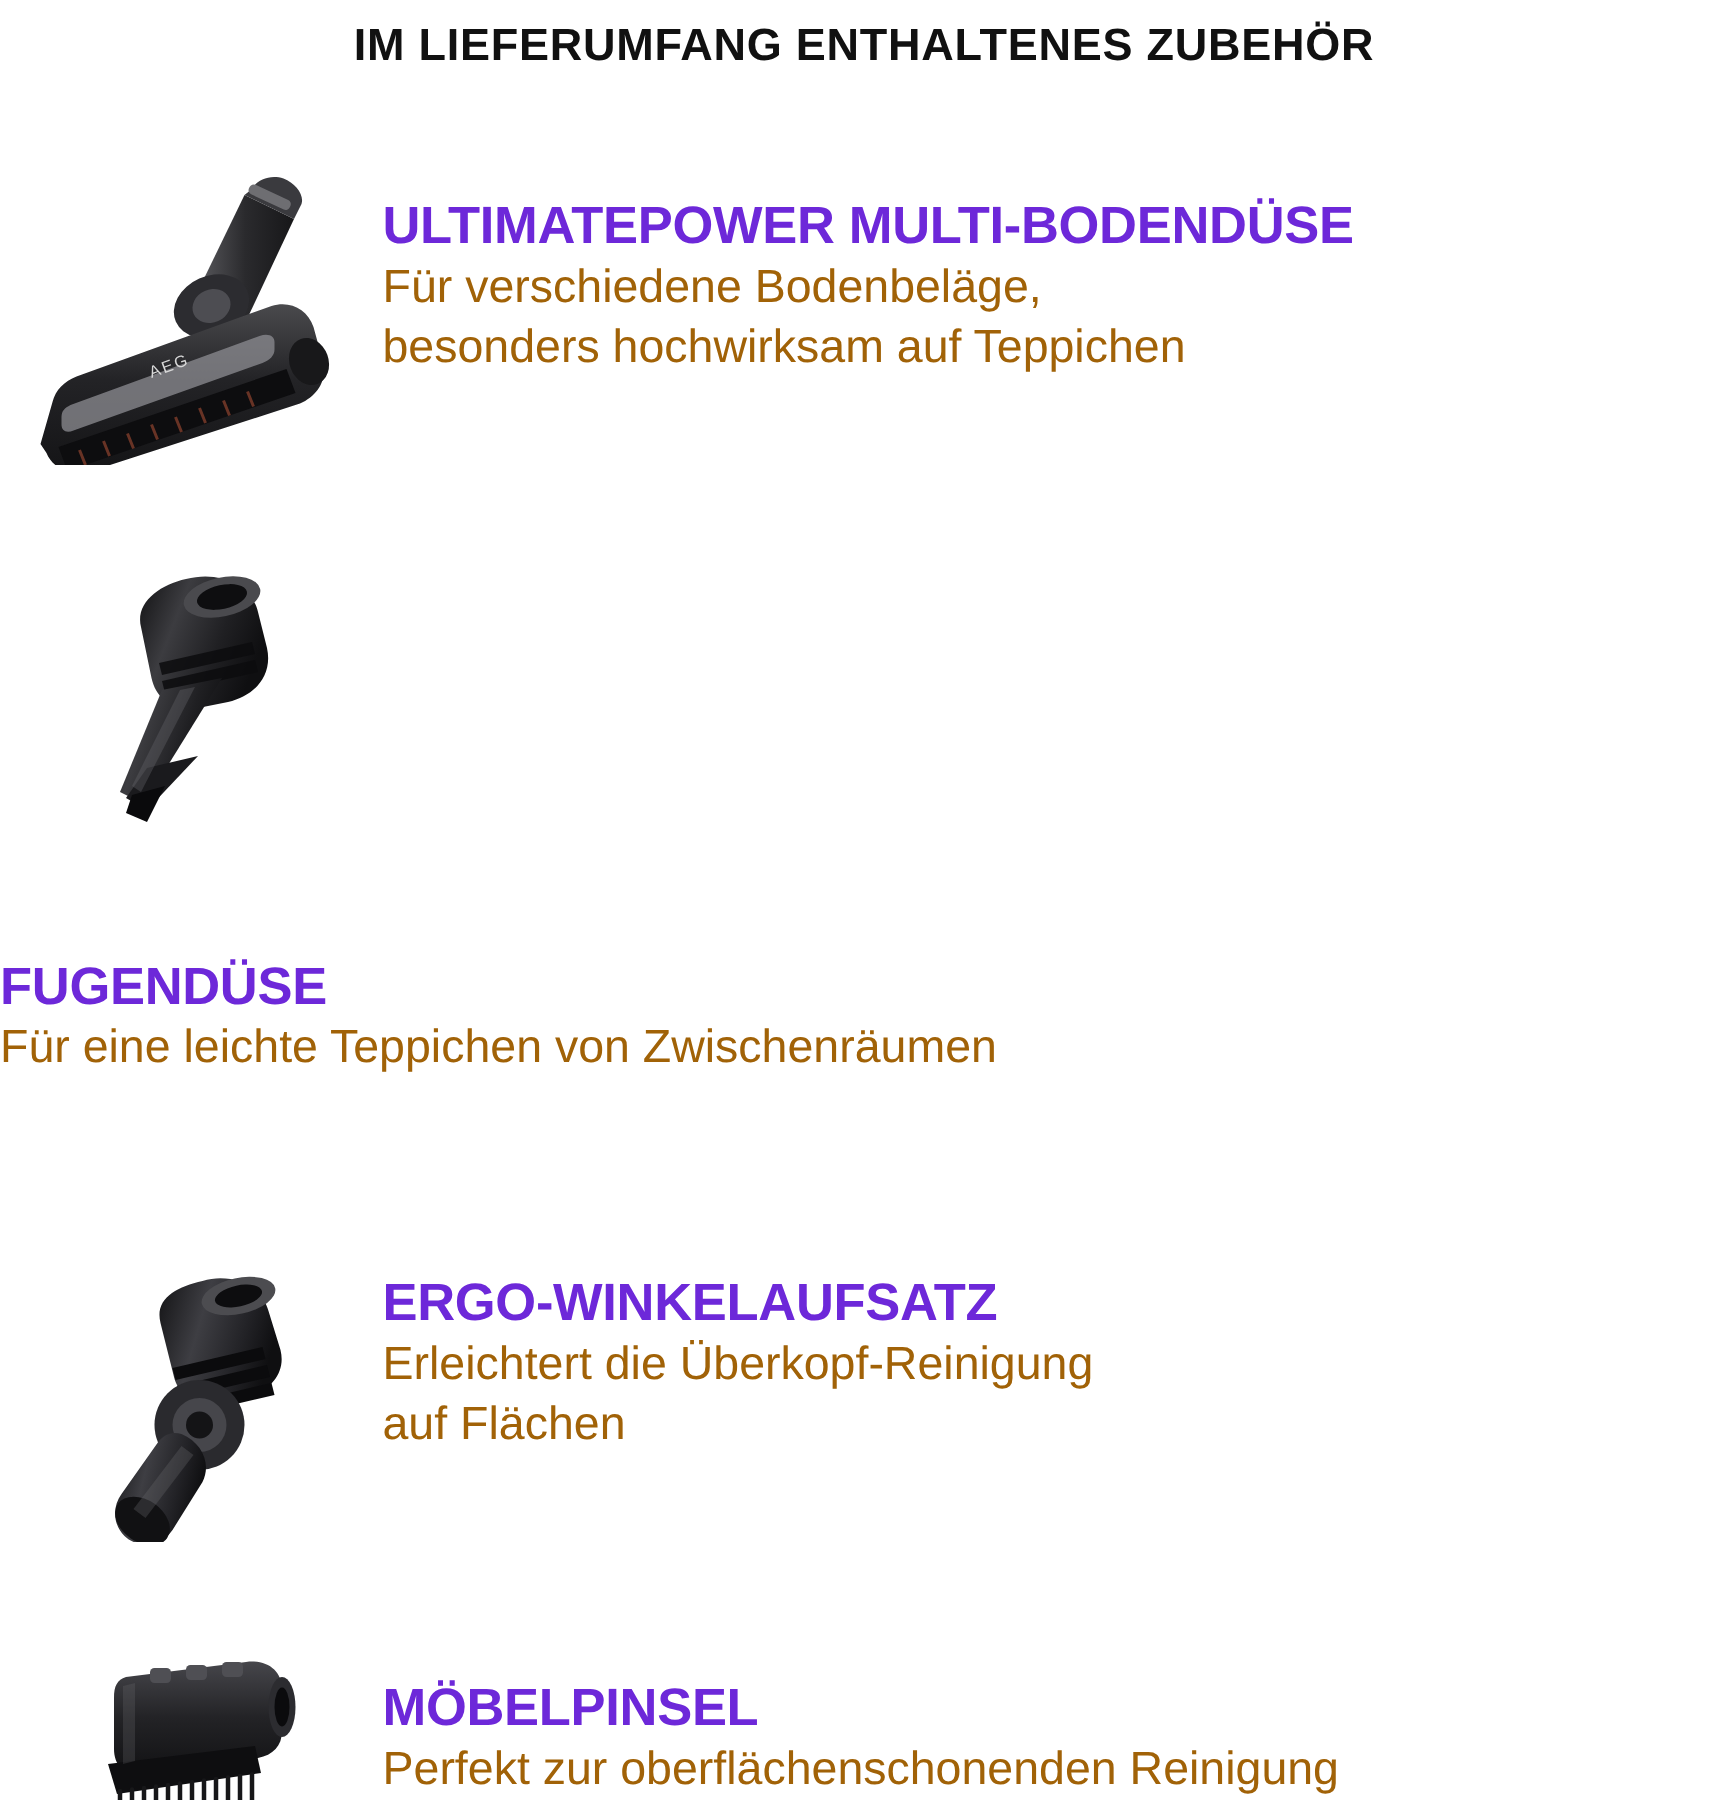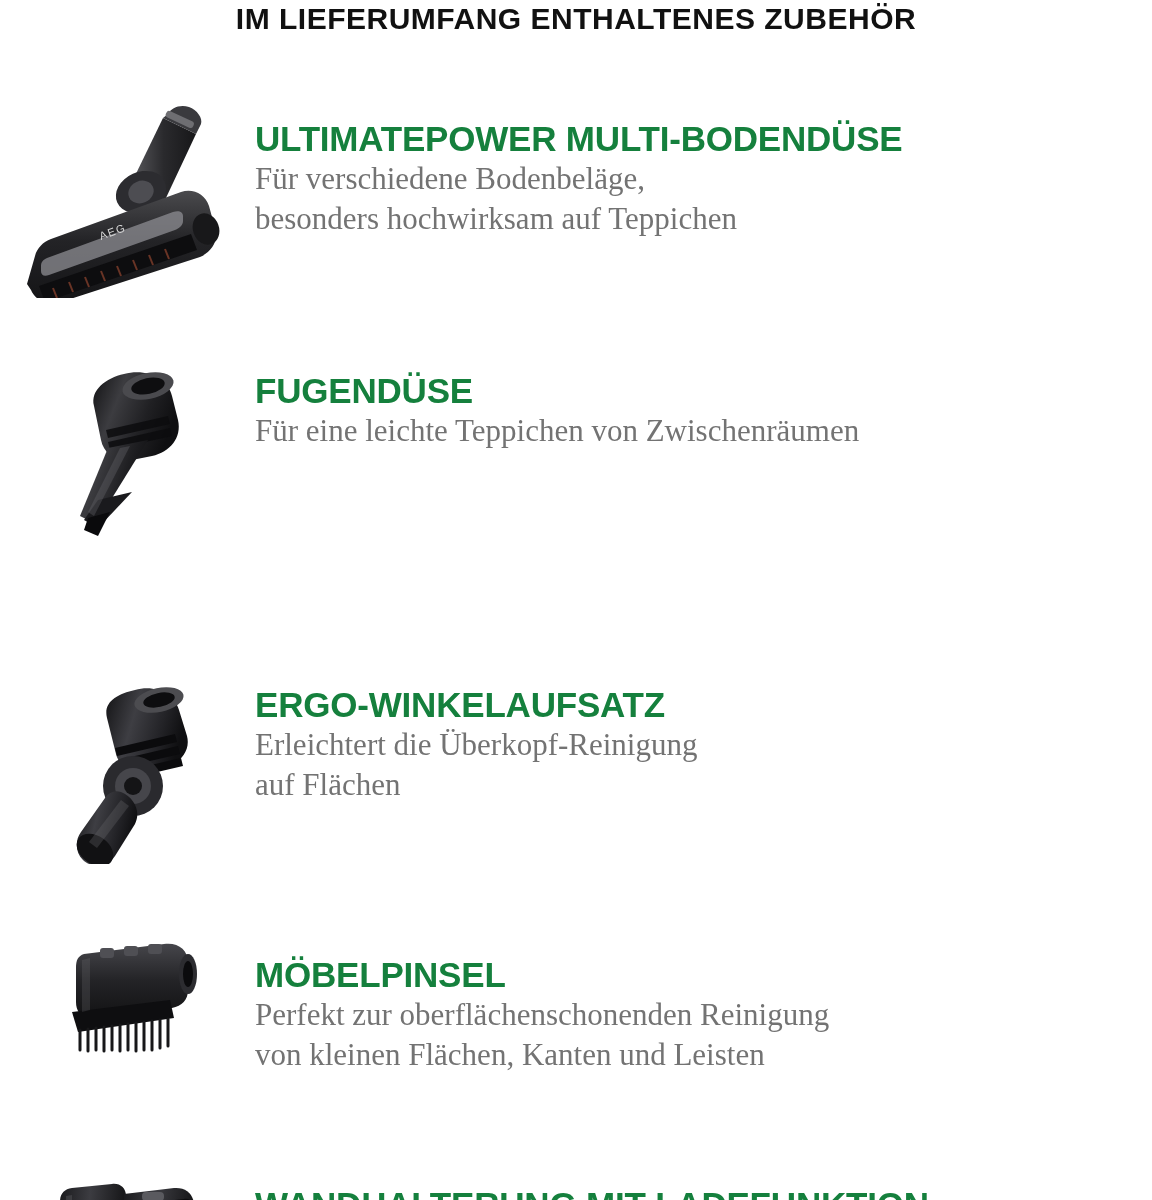--- a/index.html
+++ b/index.html
@@ -19,21 +19,21 @@
     position: relative;
     width: 1152px;
     height: 1200px;
     background: #ffffff;
   }
   .page-title {
     text-align: center;
     font-size: 30px;
     font-weight: bold;
     letter-spacing: 0.5px;
-    padding-top: 2px;
+    padding-top: 14px;
     color: #111111;
   }
   .items {
     margin-top: 52px;
   }
   .item {
     display: flex;
     align-items: flex-start;
     width: 1152px;
   }
@@ -47,37 +47,36 @@
   }
   .item-text {
     flex: 1 1 auto;
     padding-right: 18px;
   }
   .item-title {
     font-size: 35px;
     font-weight: bold;
     line-height: 1.06;
     letter-spacing: -0.2px;
-    color: #15803d;
+    color: #6d28d9;
     margin: 0 0 2px 0;
     white-space: nowrap;
   }
   .item-desc {
     font-size: 31px;
     font-weight: 400;
     line-height: 1.28;
-    color: #737373;
+    color: #a16207;
     margin: 0;
     white-space: pre-line;
-    font-family: Liberation Serif, serif;
   }
 
   
   .row-1 { margin-top: 0px; }
-  .row-2 { margin-top: 66px; }
+  .row-2 { margin-top: 66px; flex-direction: column; }
   .row-3 { margin-top: 110px; justify-content: center; }
   .row-4 { margin-top: 74px; }
   .row-5 { margin-top: 86px; }
 
   .row-1 .item-text { padding-top: 32px; }
   .row-2 .item-text { padding-top: 8px; }
   .row-3 .item-text { padding-top: 22px; }
   .row-4 .item-text { padding-top: 18px; }
   .row-5 .item-text { padding-top: 26px; }
 

